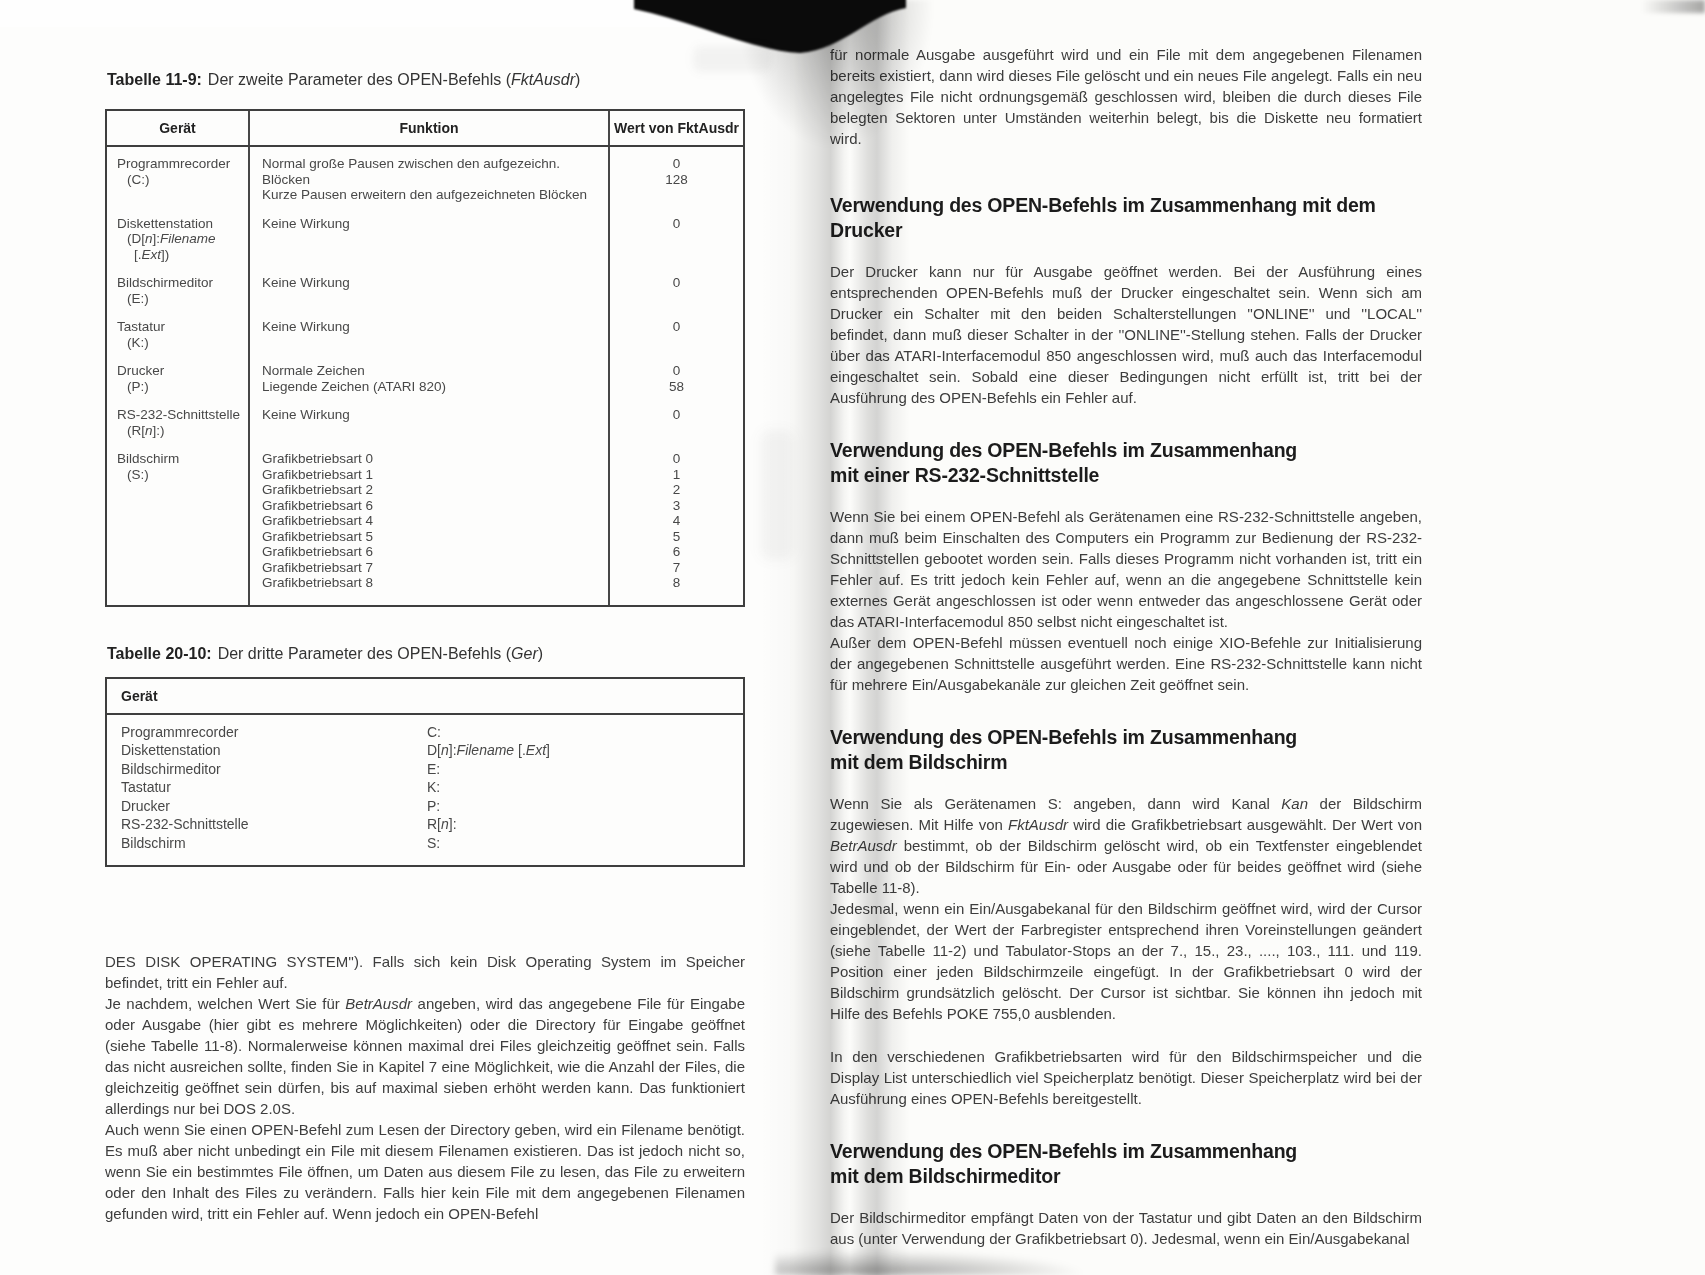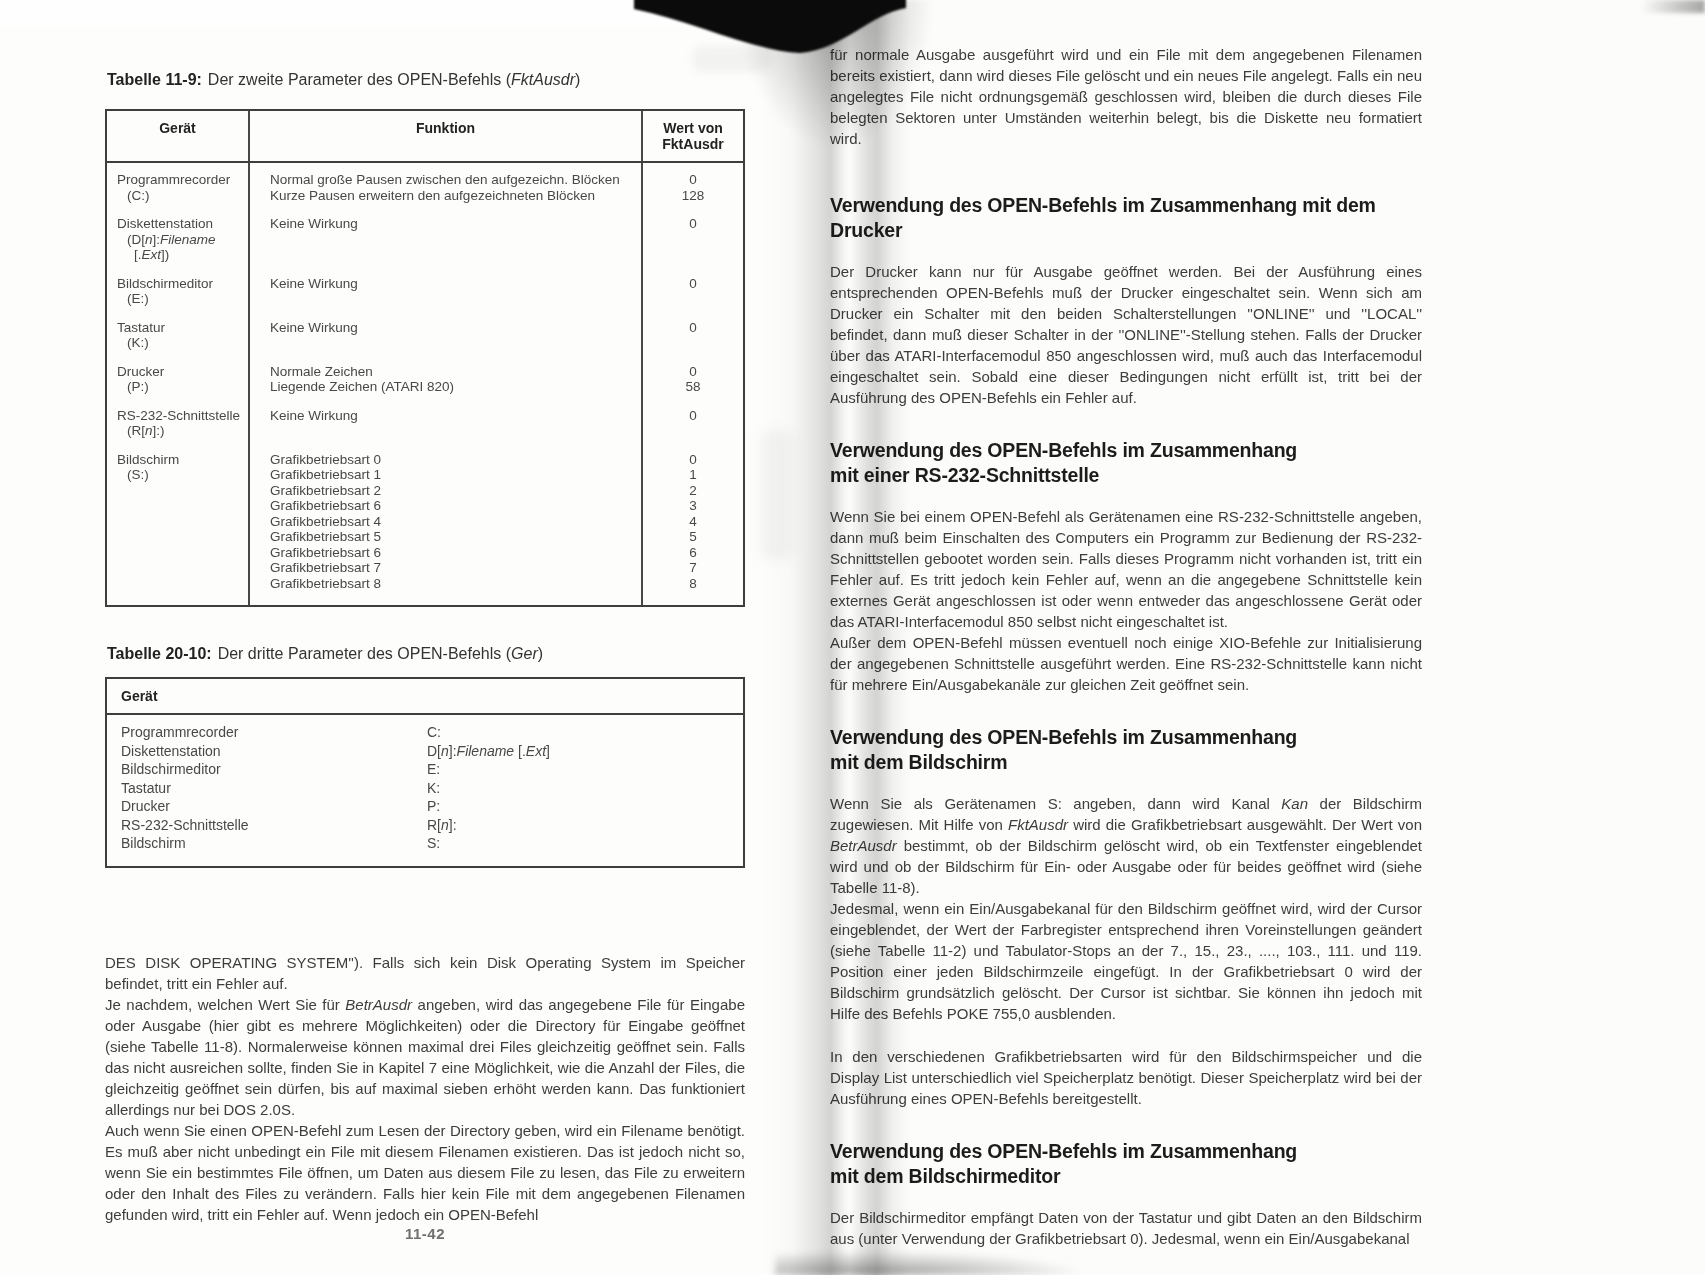--- a/index.html
+++ b/index.html
@@ -39,28 +39,28 @@
 
   
   .lp-content { position:absolute; left:105px; top:44px; width:640px; color:#3d3d3d; }
   .tbl-title { font-size:16px; color:#333; margin-left:2px; }
   .tbl-title .lbl { font-weight:bold; color:#222; margin-right:6px; }
 
   .t9 { margin-top:20px; border:2px solid #3e3e3e; background:transparent; }
   .t9h { display:flex; border-bottom:2px solid #3e3e3e; font-weight:bold; color:#222; font-size:14px; }
   .t9h .hc { padding:9px 2px; text-align:center; }
   .t9 .c1 { width:143px; border-right:2px solid #474747; }
-  .t9 .c2 { width:393px; border-right:2px solid #474747; }
+  .t9 .c2 { width:360px; border-right:2px solid #474747; }
   .t9 .c3 { flex:1; }
   .t9r { display:flex; }
   .t9r .td { padding-top:13px; }
   .t9r.first .td { padding-top:9px; }
   .t9r.last .td { padding-bottom:14px; }
   .t9 .ln { line-height:15.5px; font-size:13.5px; color:#484848; }
-  .t9 .c2 .ln { padding-left:20px; }
+  .t9 .c2 .ln { padding-left:12px; }
   .t9 .c3 .ln { text-align:center; }
   .t9 .d1 { padding-left:10px; }
   .t9 .d2 { padding-left:20px; }
   .t9 .d3 { padding-left:27px; }
 
   .t10 { margin-top:14px; border:2px solid #3e3e3e; }
   .t10h { display:flex; border-bottom:2px solid #3e3e3e; font-weight:bold; color:#222; font-size:14px; }
   .t10h .ha { width:320px; padding:9px 0 9px 14px; }
   .t10h .hb { flex:1; padding:9px 0; }
   .t10b { padding:8px 0 13px 0; }
@@ -257,21 +257,20 @@
           </div>
         </div>
       </div>
 
       <div class="lp-body">
         <p>DES DISK OPERATING SYSTEM''). Falls sich kein Disk Operating System im Speicher befindet, tritt ein Fehler auf.</p>
         <p>Je nachdem, welchen Wert Sie für <i>BetrAusdr</i> angeben, wird das angegebene File für Eingabe oder Ausgabe (hier gibt es mehrere Möglichkeiten) oder die Directory für Eingabe geöffnet (siehe Tabelle 11-8). Normalerweise können maximal drei Files gleichzeitig geöffnet sein. Falls das nicht ausreichen sollte, finden Sie in Kapitel 7 eine Möglichkeit, wie die Anzahl der Files, die gleichzeitig geöffnet sein dürfen, bis auf maximal sieben erhöht werden kann. Das funktioniert allerdings nur bei DOS 2.0S.</p>
         <p>Auch wenn Sie einen OPEN-Befehl zum Lesen der Directory geben, wird ein Filename benötigt. Es muß aber nicht unbedingt ein File mit diesem Filenamen existieren. Das ist jedoch nicht so, wenn Sie ein bestimmtes File öffnen, um Daten aus diesem File zu lesen, das File zu erweitern oder den Inhalt des Files zu verändern. Falls hier kein File mit dem angegebenen Filenamen gefunden wird, tritt ein Fehler auf. Wenn jedoch ein OPEN-Befehl</p>
       </div>
     </div>
-    <div class="pagenum pl">11-42</div>
   </div>
 
   <div class="page page-right">
     <div class="rp-content">
       <p class="rp-para">für normale Ausgabe ausgeführt wird und ein File mit dem angegebenen Filenamen bereits existiert, dann wird dieses File gelöscht und ein neues File angelegt. Falls ein neu angelegtes File nicht ordnungsgemäß geschlossen wird, bleiben die durch dieses File belegten Sektoren unter Umständen weiterhin belegt, bis die Diskette neu formatiert wird.</p>
 
       <div class="rp-heading h-1">Verwendung des OPEN-Befehls im Zusammenhang mit dem Drucker</div>
       <p class="rp-para after-h">Der Drucker kann nur für Ausgabe geöffnet werden. Bei der Ausführung eines entsprechenden OPEN-Befehls muß der Drucker eingeschaltet sein. Wenn sich am Drucker ein Schalter mit den beiden Schalterstellungen ''ONLINE'' und ''LOCAL'' befindet, dann muß dieser Schalter in der ''ONLINE''-Stellung stehen. Falls der Drucker über das ATARI-Interfacemodul 850 angeschlossen wird, muß auch das Interfacemodul eingeschaltet sein. Sobald eine dieser Bedingungen nicht erfüllt ist, tritt bei der Ausführung des OPEN-Befehls ein Fehler auf.</p>
 
       <div class="rp-heading h-2">Verwendung des OPEN-Befehls im Zusammenhang

